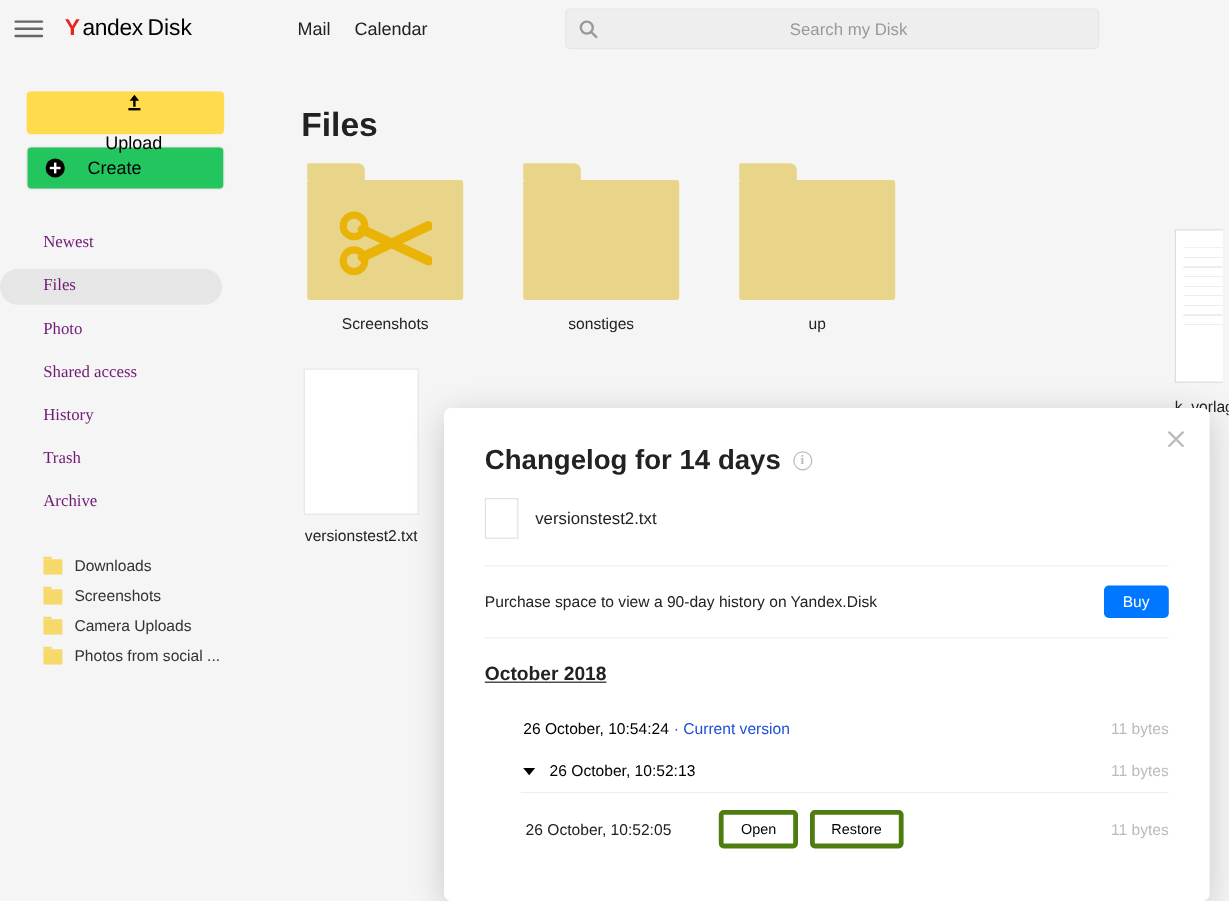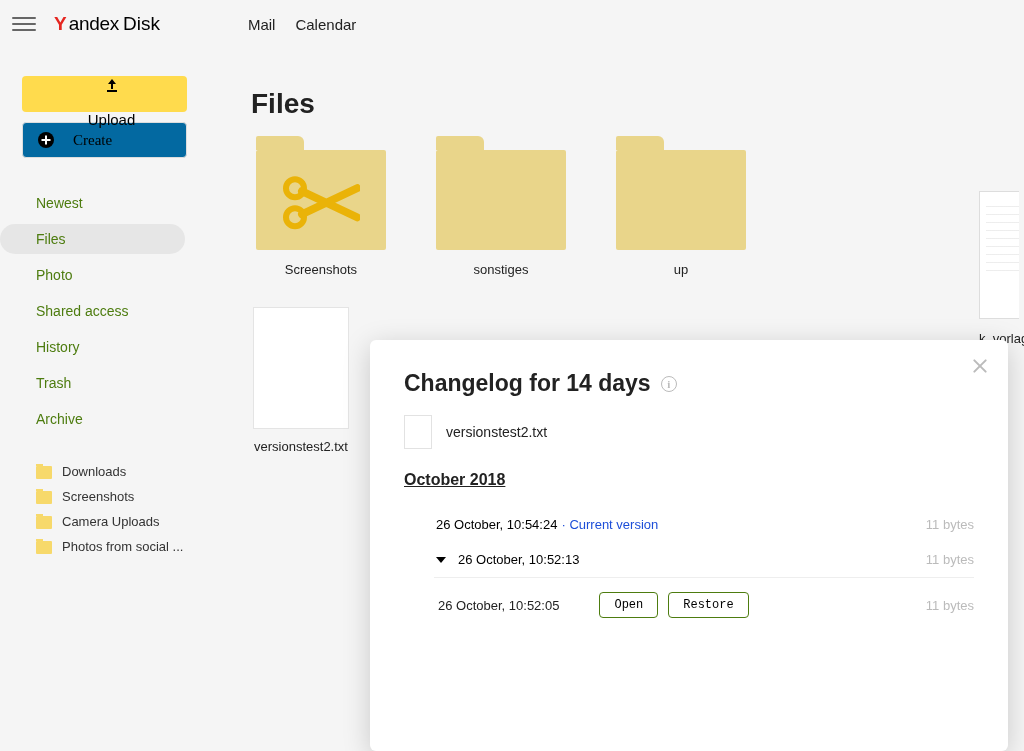--- a/index.html
+++ b/index.html
@@ -31,27 +31,27 @@
   .sidebar {
     position: absolute; left: 0; top: 48px; bottom: 0; width: 215px; background: #f5f5f5;
     padding: 28px 0 0 0;
   }
   .btn {
     width: 165px; height: 36px; margin: 0 0 10px 22px; border-radius: 4px;
     display: flex; align-items: center; gap: 18px; padding-left: 14px;
     font-size: 15px; cursor: pointer; border: 1px solid transparent;
   }
   .btn.upload { background: #ffdb4d; color: #000; flex-direction: column; }
-  .btn.create { background: #0369a1; border-color: #ddd; color: #000; font-family: Liberation Serif, serif; }
+  .btn.create { background: #22c55e; border-color: #ddd; color: #000; }
   .btn .ico { width: 18px; display: flex; justify-content: center; }
 
   .nav { margin-top: 30px; display: flex; flex-direction: column; gap: 6px; }
   .nav-item {
-    padding: 7px 18px 7px 36px; font-size: 14px; color: #4d7c0f; cursor: pointer;
-    border-radius: 18px; margin-right: 30px;
+    padding: 7px 18px 7px 36px; font-size: 14px; color: #701a75; cursor: pointer;
+    border-radius: 18px; margin-right: 30px; font-family: Liberation Serif, serif;
   }
   .nav-item.active { background: #e6e6e6; }
 
   .folders-nav { margin-top: 30px; display: flex; flex-direction: column; gap: 10px; padding-left: 36px; }
   .folders-nav .fn-item { display: flex; align-items: flex-end; gap: 10px; font-size: 13px; color: #333; cursor: pointer; max-width: 160px; white-space: nowrap; overflow: hidden; text-overflow: ellipsis; }
   .mini-folder { width: 16px; height: 13px; background: #f7d96b; border-radius: 1px; position: relative; flex-shrink: 0; }
   .mini-folder::before { content: ""; position: absolute; top: -3px; left: 0; width: 7px; height: 3px; background: #f7d96b; border-radius: 1px 1px 0 0; }
 
   
   .main {
@@ -119,42 +119,51 @@
   .ver-row .note { color: #1d4ed8; margin-left: 4px; }
   .ver-row .size { margin-left: auto; color: #bbb; }
   .caret { width: 0; height: 0; border-left: 5px solid transparent; border-right: 5px solid transparent; border-top: 6px solid #000; margin-right: 12px; }
 
   .sub-row {
     margin-left: 30px; background: #fff; border-top: 1px solid #eee;
     display: flex; align-items: center; padding: 14px 0 14px 4px; font-size: 13px;
   }
   .sub-row .actions { display: flex; gap: 10px; margin-left: 40px; }
   .pill {
-    background: #fff; border: 1px solid #4d7c0f; border-radius: 4px; padding: 5px 14px;
-    font-size: 12px; cursor: pointer; font-family: Liberation Mono, monospace;
+    background: #fff; border: 4px solid #4d7c0f; border-radius: 4px; padding: 5px 14px;
+    font-size: 12px; cursor: pointer;
   }
   .sub-row .size { margin-left: auto; color: #bbb; }
 </style>
 </head>
 <body>
 
 <div class="header">
   <div class="hamburger">
     <span></span>
       <span></span>
       <span></span>
   </div>
   <div class="logo">
     <span class="y">Y</span>
       <span class="logo-rest">andex</span>
     <span class="logo-disk">Disk</span>
   </div>
   <div class="header-links">
     <span>Mail</span>
     <span>Calendar</span>
+  </div>
+  <div class="search-wrap">
+    <div class="search">
+      <svg width="16" height="16" viewBox="0 0 16 16">
+          <circle cx="7" cy="7" r="5" fill="none" stroke="#999" stroke-width="2"></circle>
+          <line x1="11" y1="11" x2="15" y2="15" stroke="#999" stroke-width="2" stroke-linecap="round"></line>
+        </svg>
+      <span class="ph">Search my Disk</span>
+    </div>
   </div>
 </div>
 
 <div class="sidebar">
   <div class="btn upload">
     <span class="ico">
       <svg width="16" height="16" viewBox="0 0 16 16">
           <path d="M8 2 L12 7 H9 V12 H7 V7 H4 Z" fill="#000"></path>
           <rect x="3" y="13" width="10" height="2" fill="#000"></rect>
         </svg>
@@ -245,20 +254,24 @@
   <h2>
     <span>Changelog for 14 days</span>
     <span class="info-ico">i</span>
   </h2>
 
   <div class="file-row">
     <div class="file-ico"></div>
     <div class="file-name">versionstest2.txt</div>
   </div>
 
+  <div class="purchase">
+    <span>Purchase space to view a 90-day history on Yandex.Disk</span>
+    <button class="buy-btn">Buy</button>
+  </div>
 
   <div class="month">October 2018</div>
 
   <div class="ver-row">
     <span class="ts">26 October, 10:54:24</span>
     <span class="note">· Current version</span>
     <span class="size">11 bytes</span>
   </div>
 
   <div class="ver-row">

